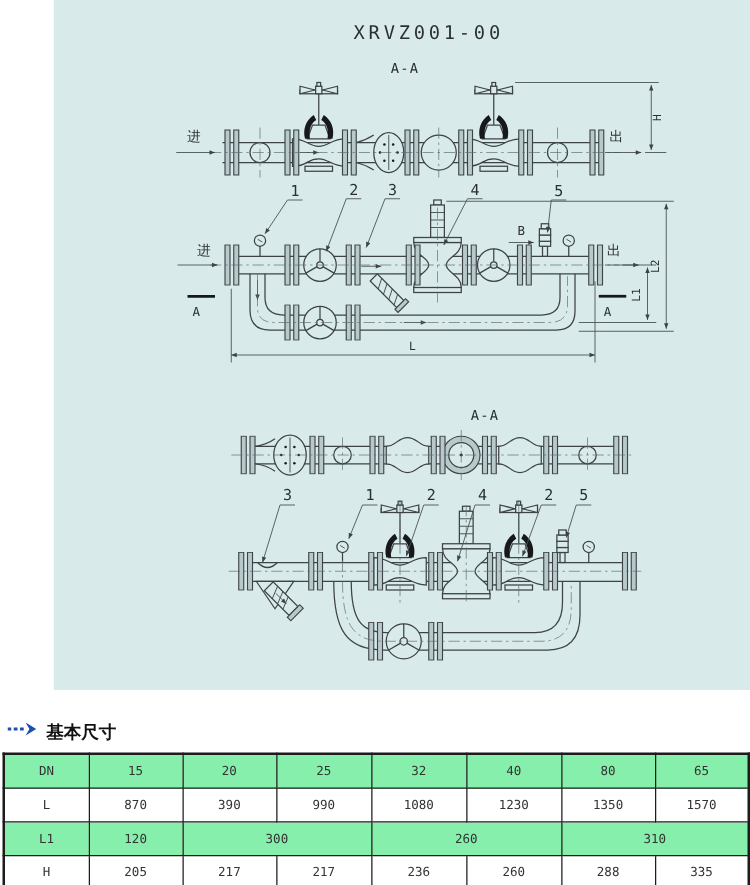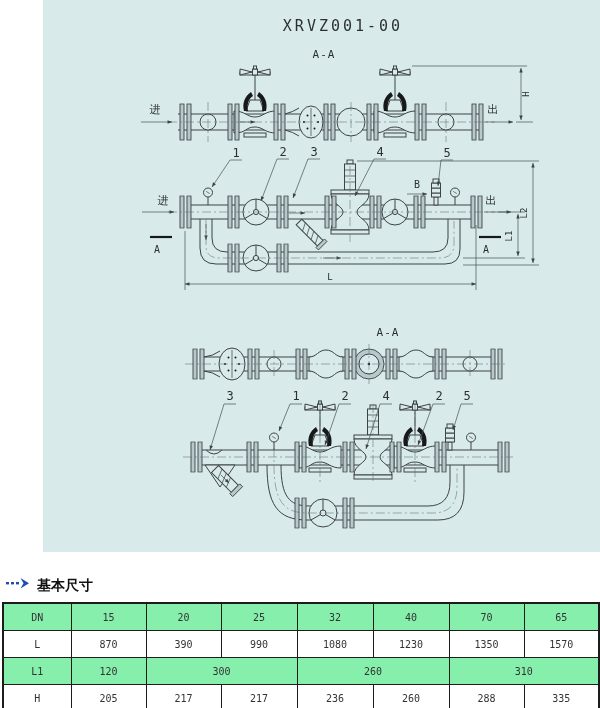--- a/index.html
+++ b/index.html
@@ -363,21 +363,21 @@
           <col style="width:75px">
       </colgroup>
       <tbody>
           <tr class="band">
         <td>DN</td>
         <td>15</td>
         <td>20</td>
         <td>25</td>
         <td>32</td>
         <td>40</td>
-        <td>70</td>
+        <td>80</td>
         <td>65</td>
       </tr>
       <tr class="plain">
         <td>L</td>
         <td>870</td>
         <td>390</td>
         <td>990</td>
         <td>1080</td>
         <td>1230</td>
         <td>1350</td>

